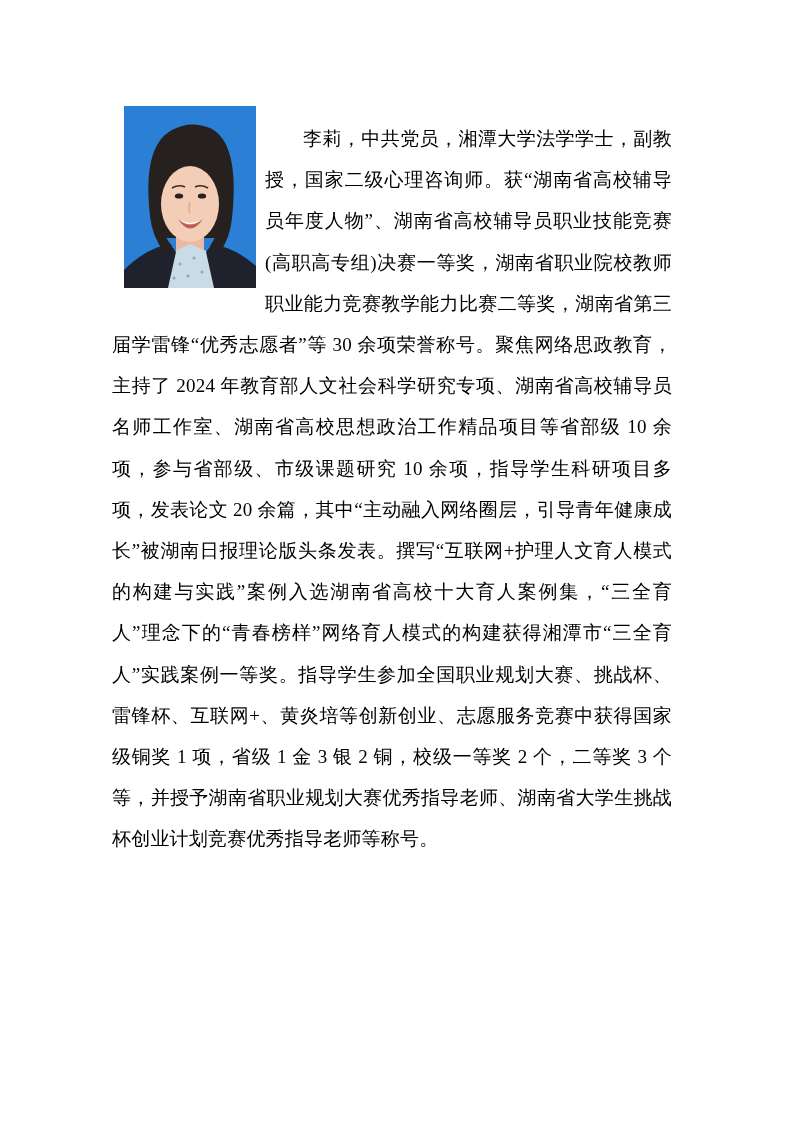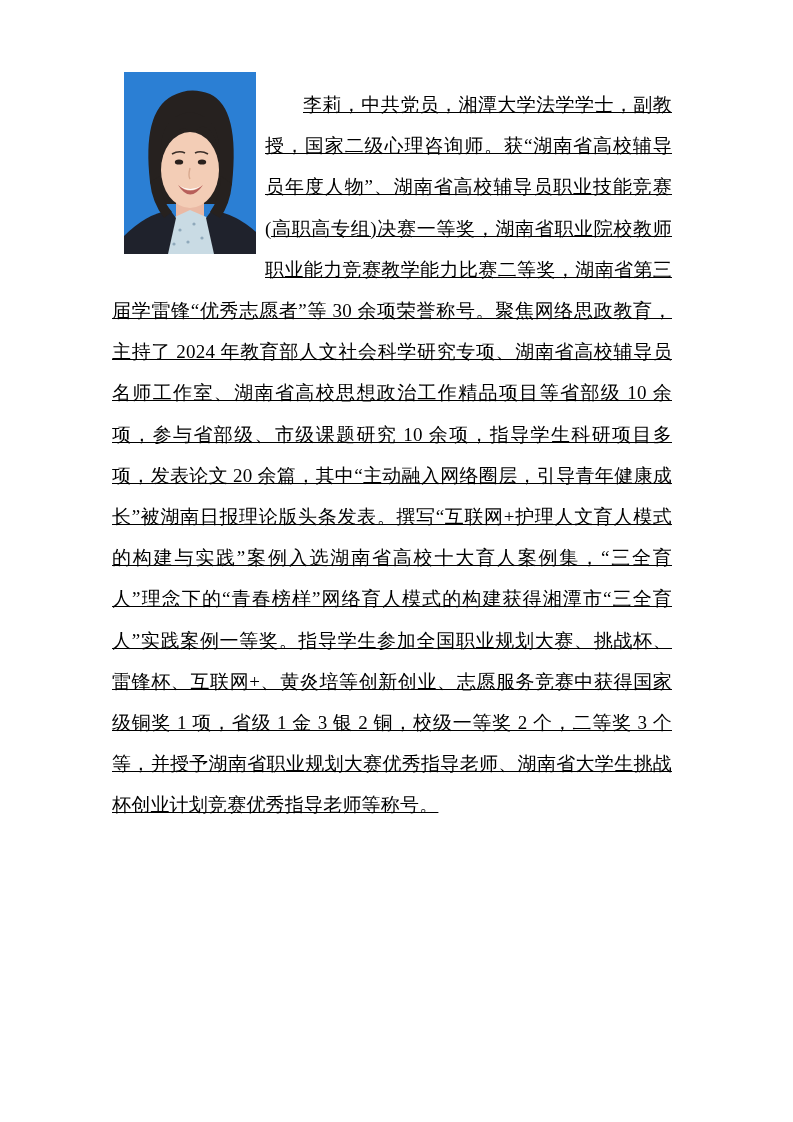--- a/index.html
+++ b/index.html
@@ -9,22 +9,21 @@
   }
   .page {
     position: relative;
     width: 793px;
     height: 1122px;
     margin: 0 auto;
     background: #ffffff;
     overflow: hidden;
   }
   .content {
-    padding: 84px 121px 0 112px; 
-    text-decoration: underline;
+    padding: 118px 121px 0 112px; 
   }
   .photo-float {
     float: left;
     width: 132px;
     height: 182px;
     margin: -12px 9px 3px 12px; 
     overflow: hidden;
   }
   .photo-float svg {
     display: block;

